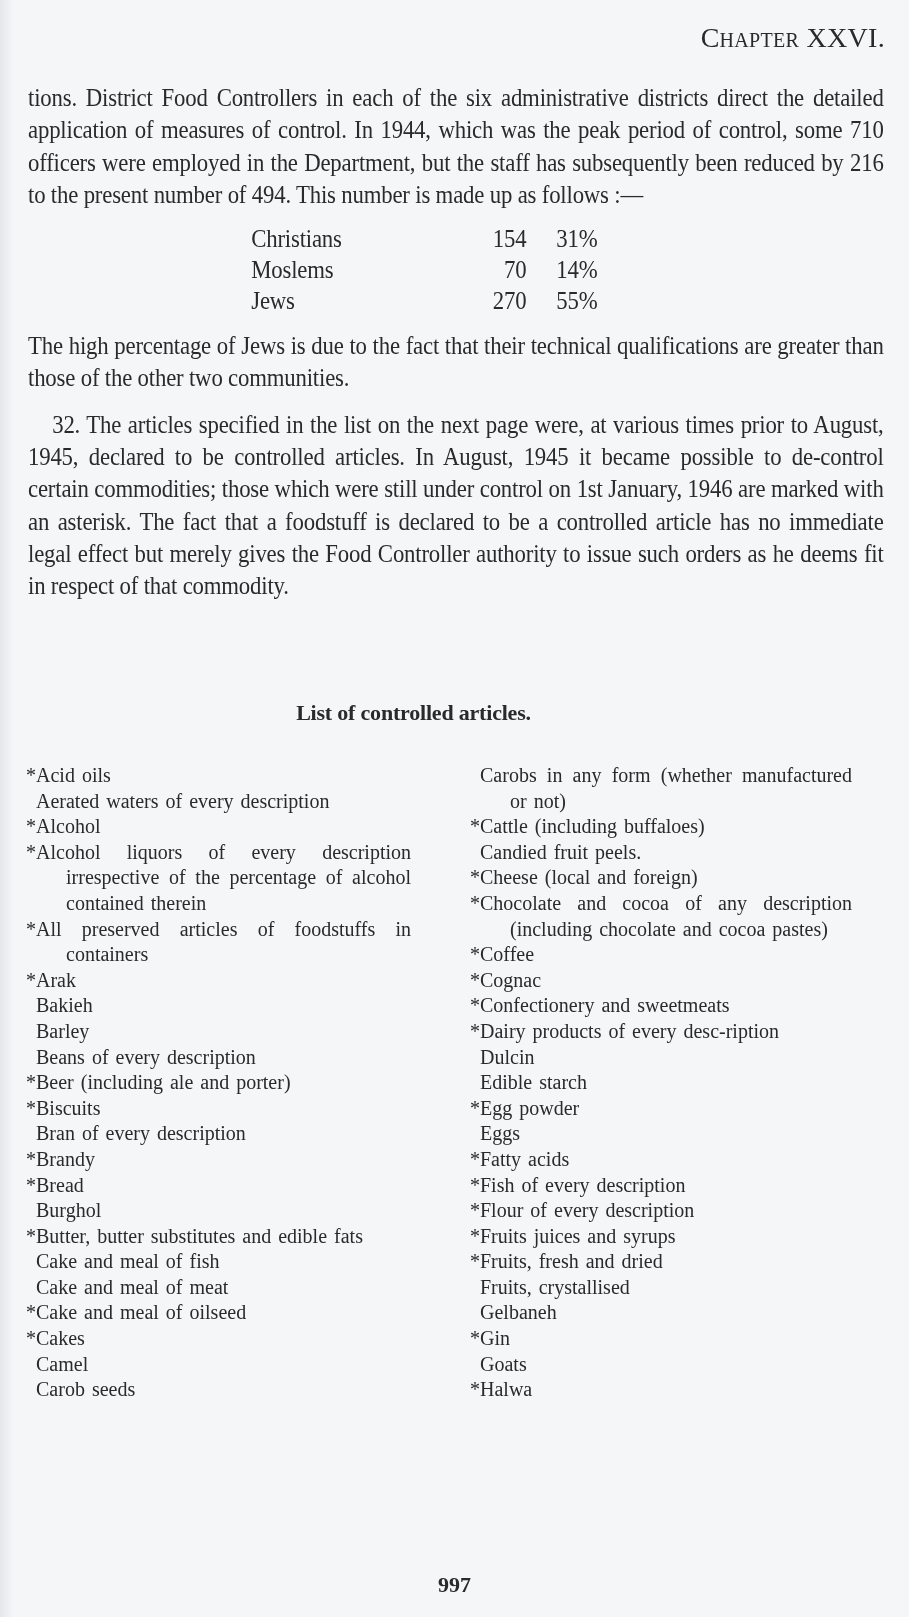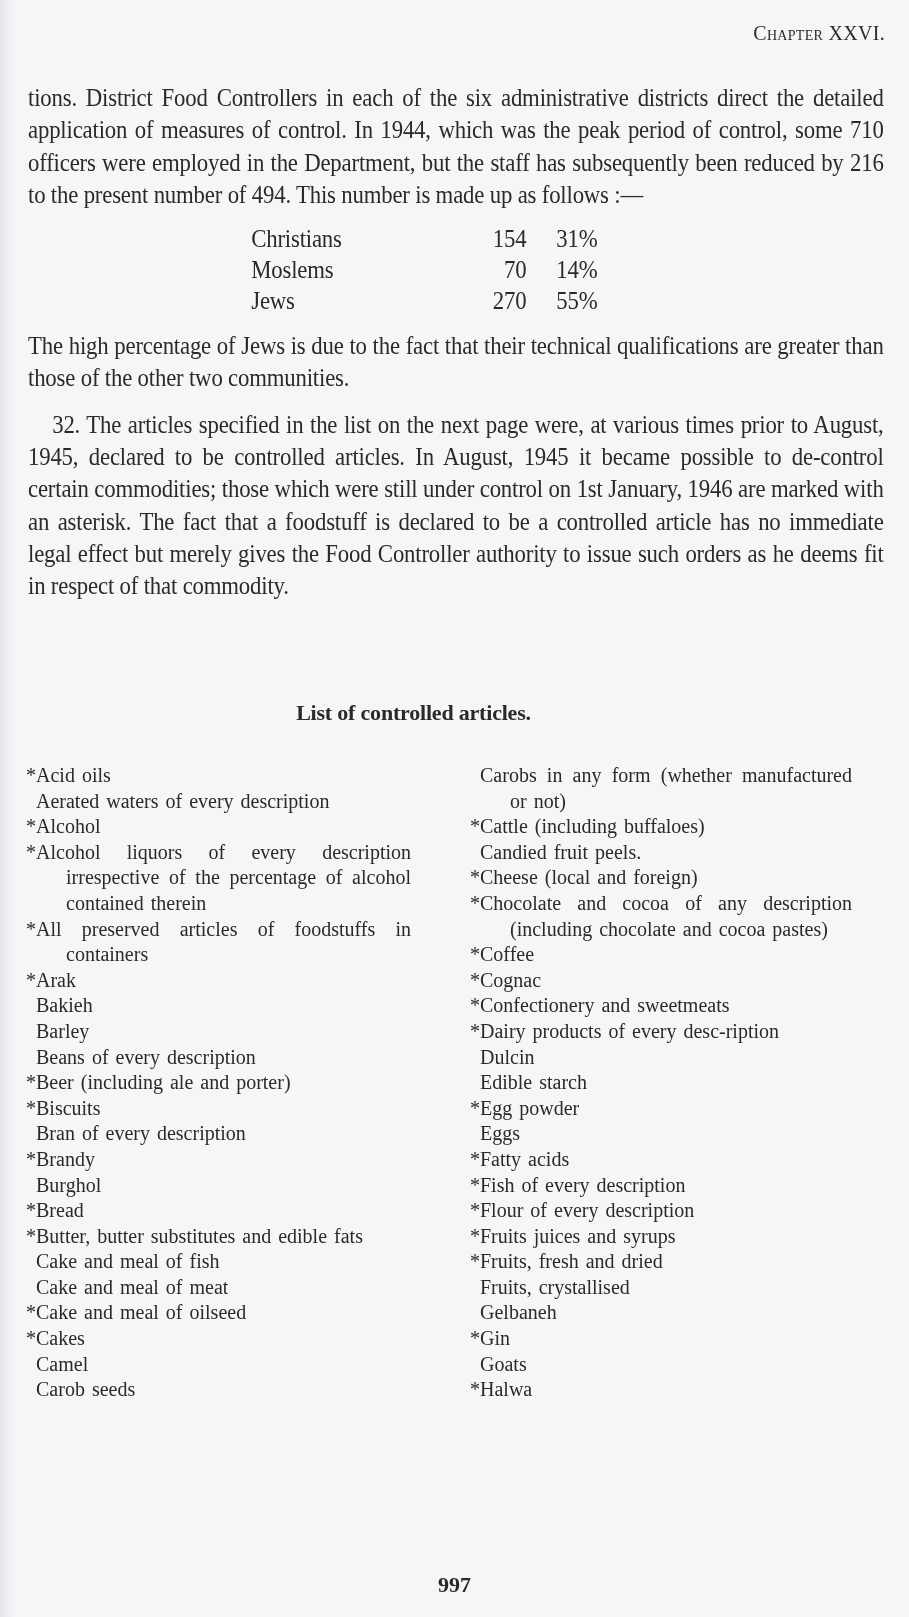--- a/index.html
+++ b/index.html
@@ -10,21 +10,21 @@
     font-family: "Liberation Serif", "DejaVu Serif", serif;
     position: relative;
   }
   .page { position: absolute; left: 0; top: 0; width: 909px; height: 1617px; }
   .binding-shade {
     position: absolute; left: 0; top: 0; width: 14px; height: 1617px;
     background: linear-gradient(to right, #e4e6ea, rgba(245,246,248,0));
   }
   .running-head {
     position: absolute; right: 24px; top: 22px;
-    font-size: 20px; letter-spacing: 0.3px;
+    font-size: 28px; letter-spacing: 0.3px;
     font-variant: small-caps;
   }
   .body-text {
     position: absolute; left: 28px; top: 82px; width: 856px;
     font-size: 24.5px; line-height: 32.3px;
     text-align: justify; letter-spacing: -0.2px;
     transform: scaleX(0.93); transform-origin: left top;
     width: 920px;
   }
   .body-text p { margin: 0; }
@@ -95,22 +95,22 @@
       <div class="item"><span class="star">*</span><span class="txt">Alcohol liquors of every description irrespective of the percentage of alcohol contained therein</span></div>
       <div class="item"><span class="star">*</span><span class="txt">All preserved articles of foodstuffs in containers</span></div>
       <div class="item italic"><span class="star">*</span><span class="txt">Arak</span></div>
       <div class="item italic"><span class="nostar"></span><span class="txt">Bakieh</span></div>
       <div class="item"><span class="nostar"></span><span class="txt">Barley</span></div>
       <div class="item"><span class="nostar"></span><span class="txt">Beans of every description</span></div>
       <div class="item"><span class="star">*</span><span class="txt">Beer (including ale and porter)</span></div>
       <div class="item"><span class="star">*</span><span class="txt">Biscuits</span></div>
       <div class="item"><span class="nostar"></span><span class="txt">Bran of every description</span></div>
       <div class="item"><span class="star">*</span><span class="txt">Brandy</span></div>
+      <div class="item"><span class="star">*</span><span class="txt">Bread</span></div>
       <div class="item italic"><span class="nostar"></span><span class="txt">Burghol</span></div>
-      <div class="item"><span class="star">*</span><span class="txt">Bread</span></div>
       <div class="item"><span class="star">*</span><span class="txt">Butter, butter substitutes and edible fats</span></div>
       <div class="item"><span class="nostar"></span><span class="txt">Cake and meal of fish</span></div>
       <div class="item"><span class="nostar"></span><span class="txt">Cake and meal of meat</span></div>
       <div class="item"><span class="star">*</span><span class="txt">Cake and meal of oilseed</span></div>
       <div class="item"><span class="star">*</span><span class="txt">Cakes</span></div>
       <div class="item"><span class="nostar"></span><span class="txt">Camel</span></div>
       <div class="item"><span class="nostar"></span><span class="txt">Carob seeds</span></div>
     </div>
   <div class="col right" id="col-right">
       <div class="item"><span class="nostar"></span><span class="txt">Carobs in any form (whether manufactured or not)</span></div>

